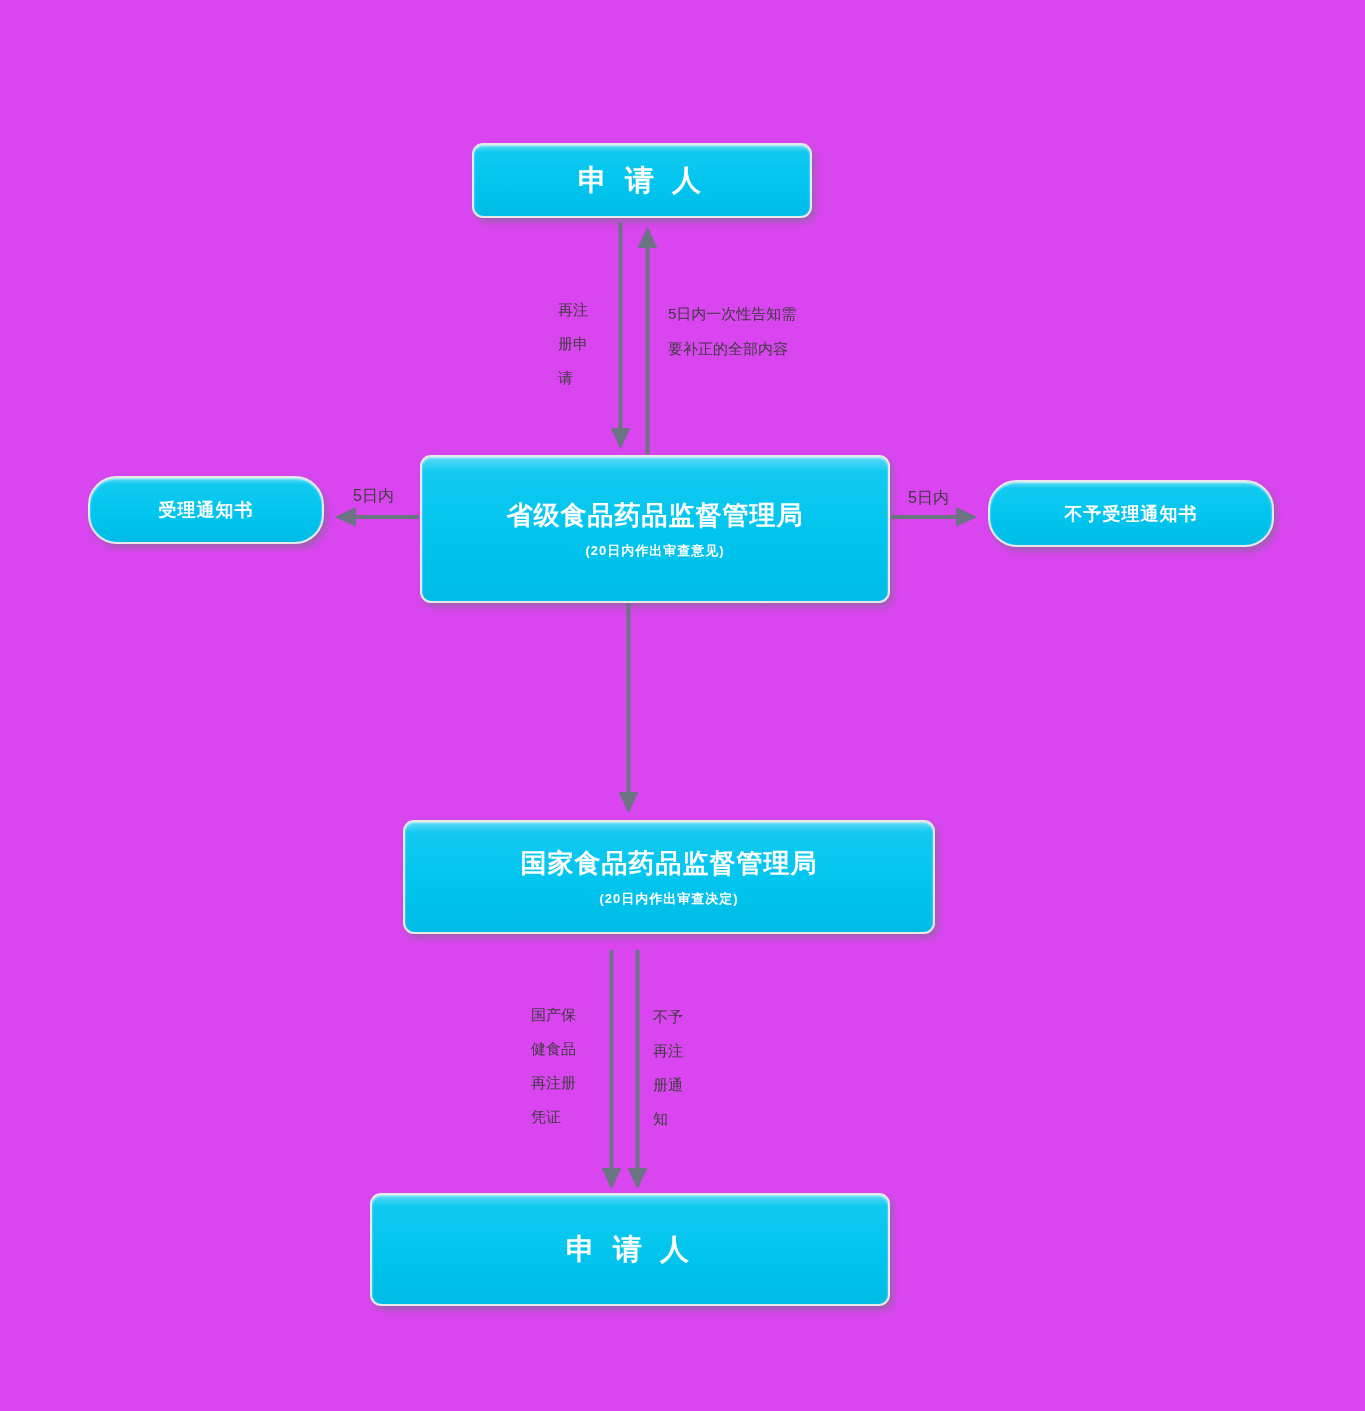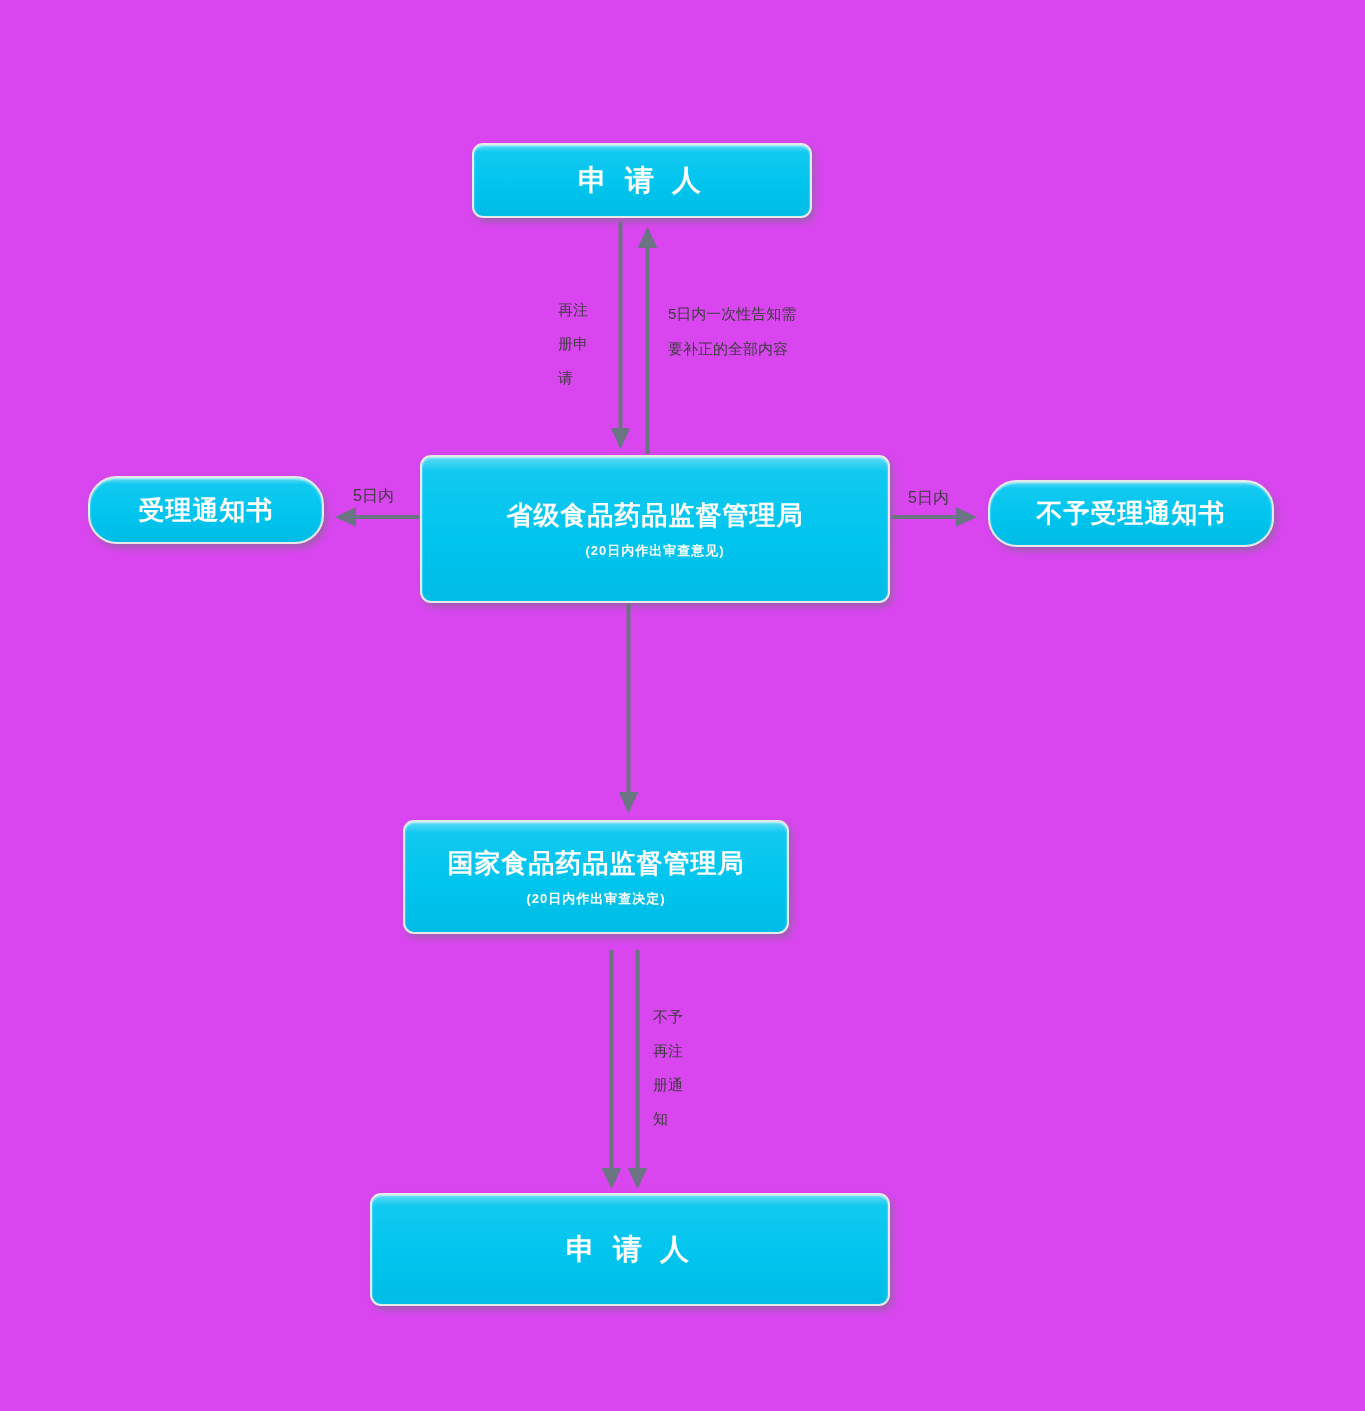--- a/index.html
+++ b/index.html
@@ -26,21 +26,21 @@
     box-shadow: 3px 4px 6px rgba(110,116,122,0.55), inset 0 1px 2px rgba(255,255,255,0.65);
     color: #ffffff;
     display: flex;
     flex-direction: column;
     align-items: center;
     justify-content: center;
     text-align: center;
     font-weight: bold;
   }
   .node-big   { font-size: 29px; letter-spacing: 5px; }
-  .node-side  { font-size: 26px; letter-spacing: 1px; border-radius: 29px; }
+  .node-side  { font-size: 18px; letter-spacing: 1px; border-radius: 29px; }
   .node-title { font-size: 26px; letter-spacing: 1px; }
   .node-sub   { font-size: 13px; margin-top: 9px; letter-spacing: 1px; }
   .elabel {
     position: absolute;
     font-size: 15px;
     color: #3d3d3d;
     white-space: pre-line;
     line-height: 34px;
   }
   .elabel-wide { line-height: 35px; }
@@ -76,39 +76,43 @@
   </div>
 
   <div class="node node-side" style="left:88px; top:476px; width:236px; height:68px;">
     <span>受理通知书</span>
   </div>
 
   <div class="node node-side" style="left:988px; top:480px; width:286px; height:67px;">
     <span>不予受理通知书</span>
   </div>
 
-  <div class="node" style="left:403px; top:820px; width:386px; height:114px;">
+  <div class="node" style="left:403px; top:820px; width:532px; height:114px;">
     <span class="node-title">国家食品药品监督管理局</span>
     <span class="node-sub">(20日内作出审查决定)</span>
   </div>
 
   <div class="node node-big" style="left:370px; top:1193px; width:520px; height:113px;">
     <span>申 请 人</span>
   </div>
 
   <div class="elabel" style="left:558px; top:293px;">再注
 册申
 请</div>
 
   <div class="elabel elabel-wide" style="left:668px; top:296px;">5日内一次性告知需
 要补正的全部内容</div>
 
   <div class="elabel elabel-small" style="left:353px; top:485px;">5日内</div>
 
   <div class="elabel elabel-small" style="left:908px; top:487px;">5日内</div>
 
+  <div class="elabel" style="left:531px; top:998px;">国产保
+健食品
+再注册
+凭证</div>
 
   <div class="elabel" style="left:653px; top:1000px;">不予
 再注
 册通
 知</div>
 
 </div>
 
 </body></html>

